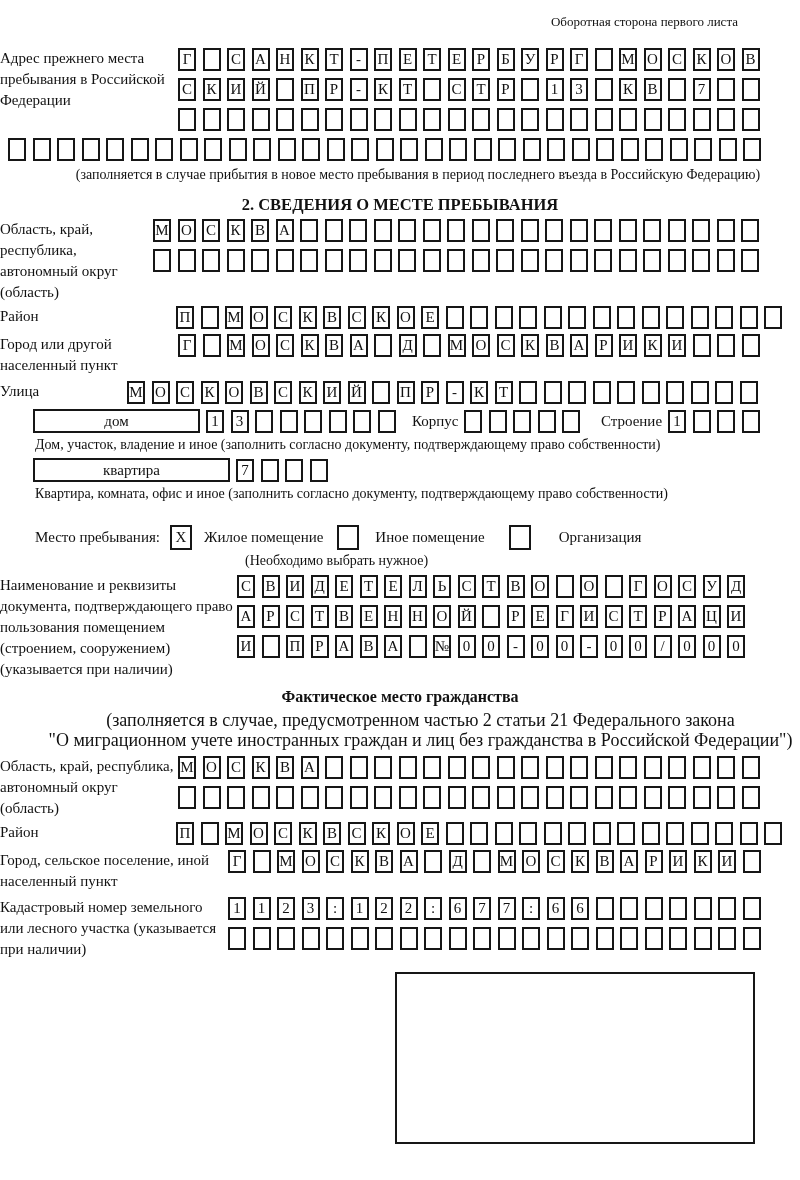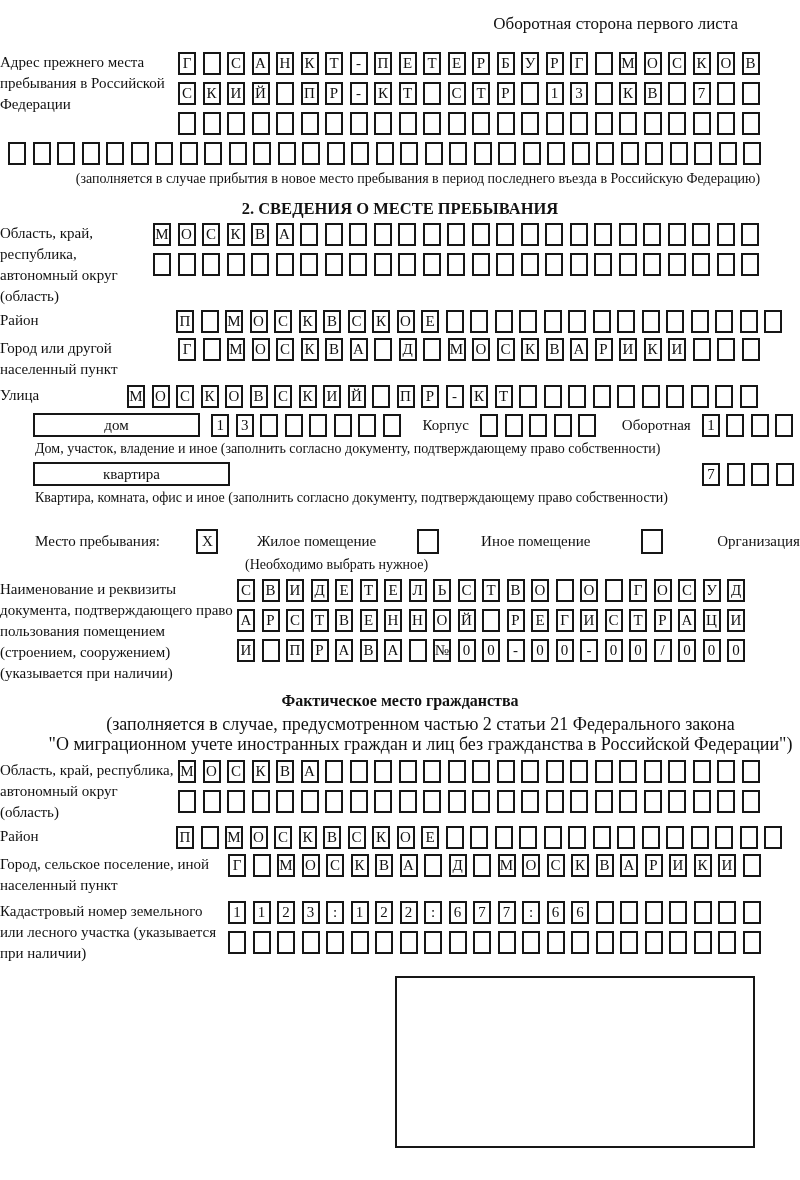--- a/index.html
+++ b/index.html
@@ -1,21 +1,21 @@
 <!DOCTYPE html>
 <html><head>
 <meta charset="utf-8">
 <style>
   html,body{margin:0;padding:0;background:#fff;}
   .page{
     width:800px;height:1180px;box-sizing:border-box;
     font-family:"Liberation Serif","DejaVu Serif",serif;
     color:#111;background:#fff;overflow:hidden;padding-top:14px;position:relative;
   }
-  .hdr{ text-align:right;padding-right:62px;font-size:17px; }
+  .hdr{ text-align:right;padding-right:62px;font-size:13px; }
   
   .row-cells{display:flex;}
   .cell{
     box-sizing:border-box;flex:0 0 18px;width:18px;height:23px;border:2px solid #161616;
     margin-right:6.5px;display:flex;align-items:center;justify-content:center;
     font-size:15px;line-height:1;
   }
   .cellcol{display:flex;flex-direction:column;gap:7px;}
   
   .g{display:flex;align-items:flex-start;margin-top:5px;}
@@ -24,21 +24,21 @@
   .w237{width:237px;} .w228{width:228px;}
   .fullrow{margin-left:8px;margin-top:7px;}
   .cap{font-size:14px;margin-left:36px;}
   .cap-center{text-align:center;margin-top:6px;}
   .cap-left{margin:4px 0 2px 35px;}
   .sect-title{text-align:center;font-weight:bold;font-size:16.5px;margin-top:12px;}
   .widebox{
     box-sizing:border-box;border:2px solid #161616;height:24px;
     display:flex;align-items:center;justify-content:center;font-size:15px;flex:0 0 auto;
   }
-  .inlinerow{display:flex;align-items:center;margin-top:5px;justify-content:space-between;}
+  .inlinerow{display:flex;align-items:center;margin-top:5px;}
   .lbl{font-size:15px;}
   .chk{
     box-sizing:border-box;width:22px;height:25px;border:2px solid #161616;flex:0 0 auto;
     display:flex;align-items:center;justify-content:center;font-size:15px;
   }
   .note-center{font-size:14px;margin-left:245px;margin-top:3px;}
   .fact-title{text-align:center;font-weight:bold;font-size:16px;margin-top:8px;}
   .fact-note{text-align:center;font-size:18px;margin-top:4px;line-height:20px;padding-left:41px;}
   .stampbox{box-sizing:border-box;border:2px solid #161616;width:360px;height:172px;margin-left:395px;margin-top:12px;}
 </style>
@@ -335,21 +335,21 @@
         <span class="cell"></span>
       </div>
     <div class="lbl" style="margin-left:10px;">Корпус</div>
     <div class="row-cells" style="margin-left:6px;">
         <span class="cell"></span>
         <span class="cell"></span>
         <span class="cell"></span>
         <span class="cell"></span>
         <span class="cell"></span>
       </div>
-    <div class="lbl" style="margin-left:14px;">Оборотная</div>
+    <div class="lbl" style="margin-left:14px;">Строение</div>
     <div class="row-cells" style="margin-left:6px;">
         <span class="cell">1</span>
         <span class="cell"></span>
         <span class="cell"></span>
         <span class="cell"></span>
       </div>
   </div>
   <div class="cap cap-left">Дом, участок, владение и иное (заполнить согласно документу, подтверждающему право собственности)</div>
 
   <div class="inlinerow" style="margin-left:33px;">

